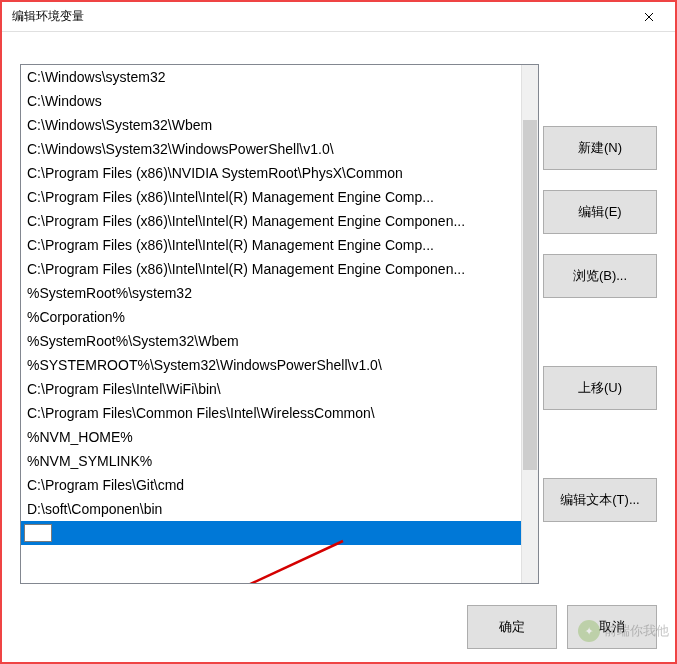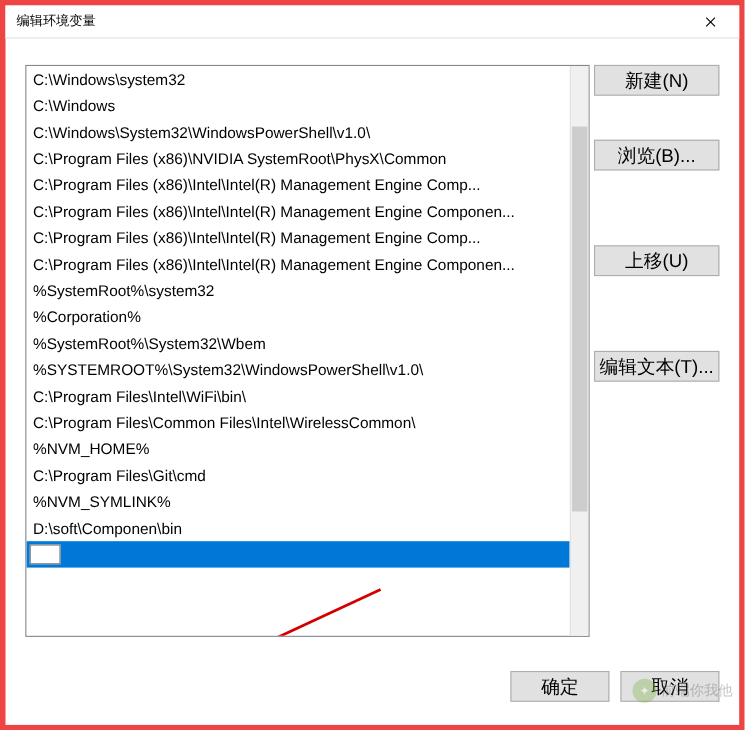--- a/index.html
+++ b/index.html
@@ -8,21 +8,21 @@
       font-size: 12px;
       background: #fff;
       width: 677px;
       height: 664px;
       overflow: hidden;
       position: relative;
     }
     .window {
       width: 677px;
       height: 664px;
-      border: 5px solid #ef4444;
+      border: 2px solid #ef4444;
       background: #fff;
       display: flex;
       flex-direction: column;
     }
     .titlebar {
       height: 30px;
       display: flex;
       align-items: center;
       justify-content: space-between;
       padding: 0 6px 0 10px;
@@ -37,20 +37,21 @@
       align-items: center;
       justify-content: center;
       font-size: 14px;
       cursor: pointer;
     }
     .content {
       flex: 1;
       padding: 24px 18px 0 18px;
       display: flex;
       gap: 4px;
+      align-items: center;
     }
     .list-wrap {
       flex: 1;
       border: 1px solid #828790;
       background: #fff;
       position: relative;
       height: 520px;
       overflow: hidden;
       display: flex;
     }
@@ -96,24 +97,24 @@
       top: 55px;
       height: 350px;
       background: #cdcdcd;
     }
     .btn-col {
       width: 114px;
       display: flex;
       flex-direction: column;
     }
     .btn {
-      height: 28px;
+      height: 44px;
       border: 1px solid #adadad;
       background: #e1e1e1;
-      font-size: 17px;
+      font-size: 13px;
       cursor: pointer;
       font-family: inherit;
       display: flex;
       align-items: center;
       justify-content: center;
     }
     .gap-s { height: 20px; }
     .gap-l { height: 48px; }
     .footer {
       height: 70px;
@@ -164,35 +165,36 @@
           <path d="M1 1 L9 9 M9 1 L1 9" stroke="#000" stroke-width="1"></path>
         </svg>
     </div>
   </div>
 
   <div class="content">
     <div class="list-wrap">
       <div class="list" id="list">
           <div class="list-item">C:\Windows\system32</div>
           <div class="list-item">C:\Windows</div>
+          <div class="list-item">C:\Windows\System32\Wbem</div>
           <div class="list-item">C:\Windows\System32\WindowsPowerShell\v1.0\</div>
           <div class="list-item">C:\Program Files (x86)\NVIDIA SystemRoot\PhysX\Common</div>
           <div class="list-item">C:\Program Files (x86)\Intel\Intel(R) Management Engine Comp...</div>
           <div class="list-item">C:\Program Files (x86)\Intel\Intel(R) Management Engine Componen...</div>
           <div class="list-item">C:\Program Files (x86)\Intel\Intel(R) Management Engine Comp...</div>
           <div class="list-item">C:\Program Files (x86)\Intel\Intel(R) Management Engine Componen...</div>
           <div class="list-item">%SystemRoot%\system32</div>
           <div class="list-item">%Corporation%</div>
           <div class="list-item">%SystemRoot%\System32\Wbem</div>
           <div class="list-item">%SYSTEMROOT%\System32\WindowsPowerShell\v1.0\</div>
           <div class="list-item">C:\Program Files\Intel\WiFi\bin\</div>
           <div class="list-item">C:\Program Files\Common Files\Intel\WirelessCommon\</div>
           <div class="list-item">%NVM_HOME%</div>
+          <div class="list-item">%NVM_SYMLINK%</div>
           <div class="list-item">C:\Program Files\Git\cmd</div>
-          <div class="list-item">%NVM_SYMLINK%</div>
           <div class="list-item">D:\soft\Componen\bin</div>
           <div class="edit-row">
             <input class="edit-input" style="">
           </div>
         </div>
       <div class="scrollbar">
         <div class="scroll-thumb"></div>
       </div>
       <svg class="arrow" viewBox="0 0 240 120">
         <defs>
@@ -200,20 +202,21 @@
               <polygon points="0 0, 10 4, 0 8" fill="#d40000"></polygon>
             </marker>
           </defs>
         <line x1="230" y1="4" x2="10" y2="106" stroke="#d40000" stroke-width="2.5" marker-end="url(#ah)"></line>
       </svg>
     </div>
 
     <div class="btn-col">
       <button class="btn">新建(N)</button>
       <div class="gap-s"></div>
+      <button class="btn">编辑(E)</button>
       <div class="gap-s"></div>
       <button class="btn">浏览(B)...</button>
       <div class="gap-s"></div>
       <div class="gap-l"></div>
       <button class="btn">上移(U)</button>
       <div class="gap-s"></div>
       <div class="gap-l"></div>
       <button class="btn">编辑文本(T)...</button>
     </div>
   </div>

